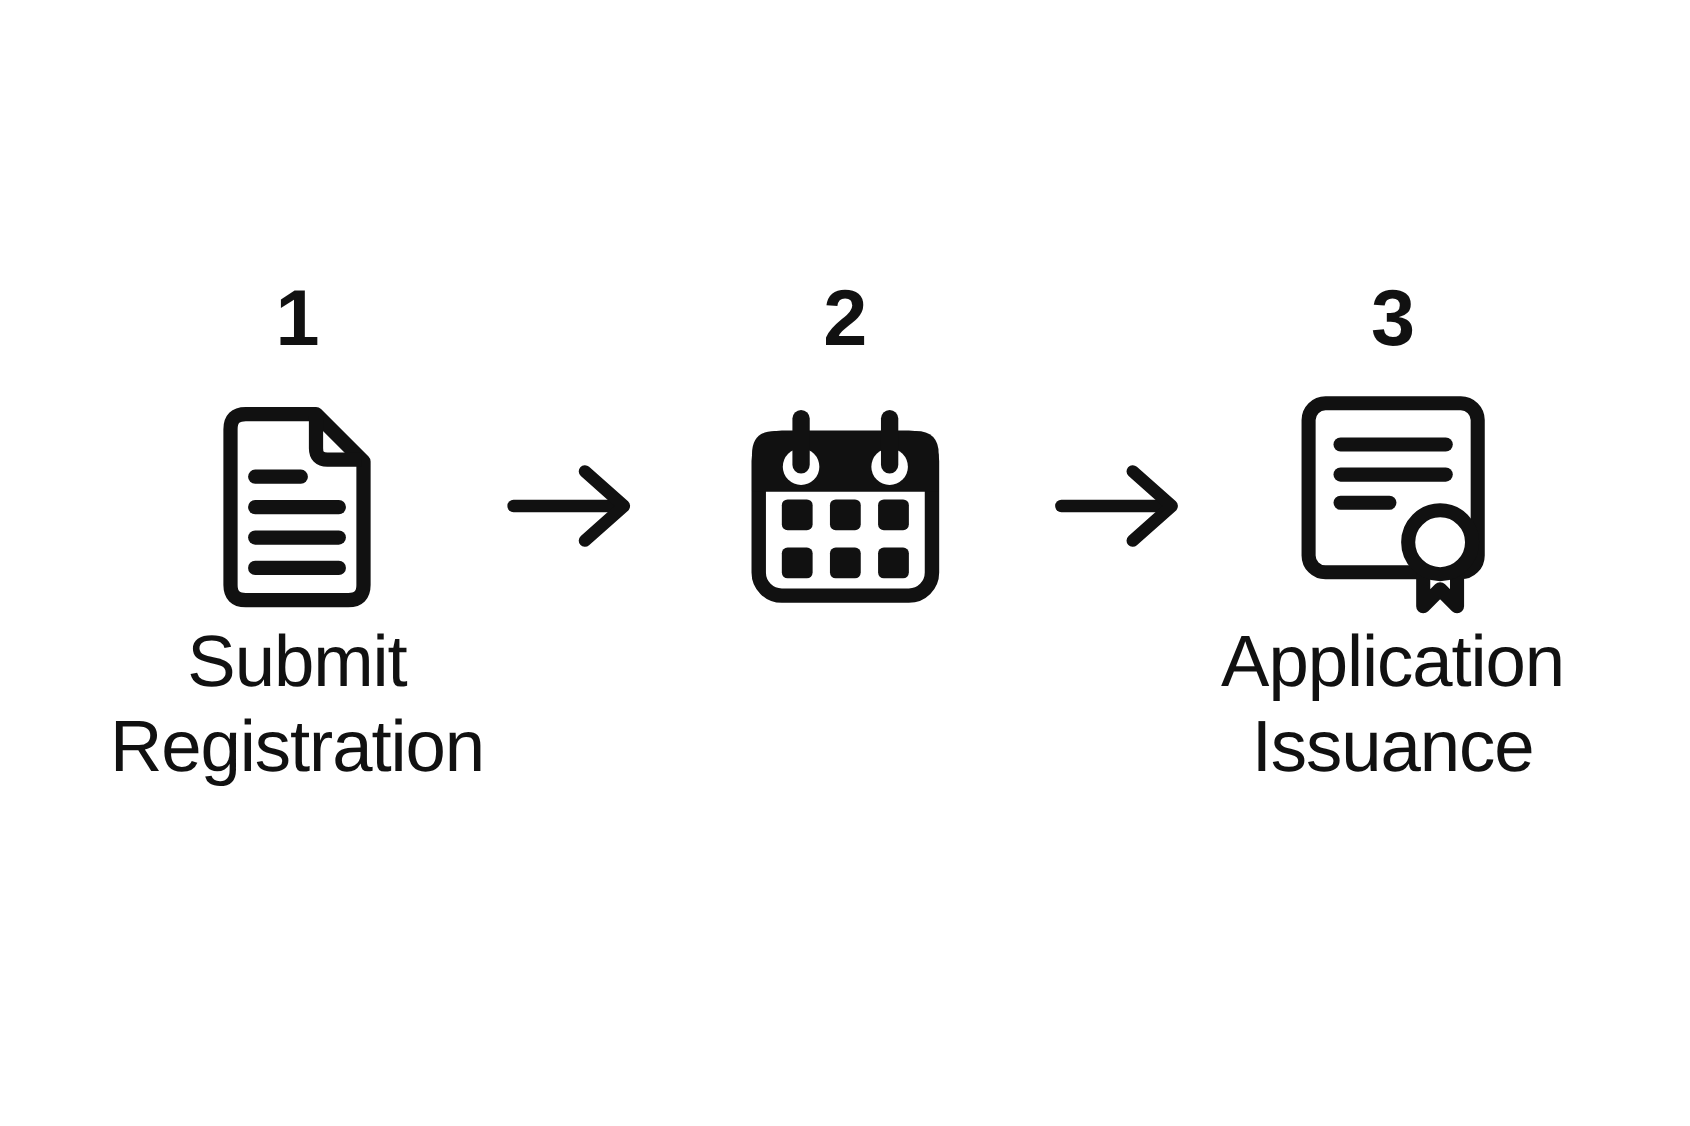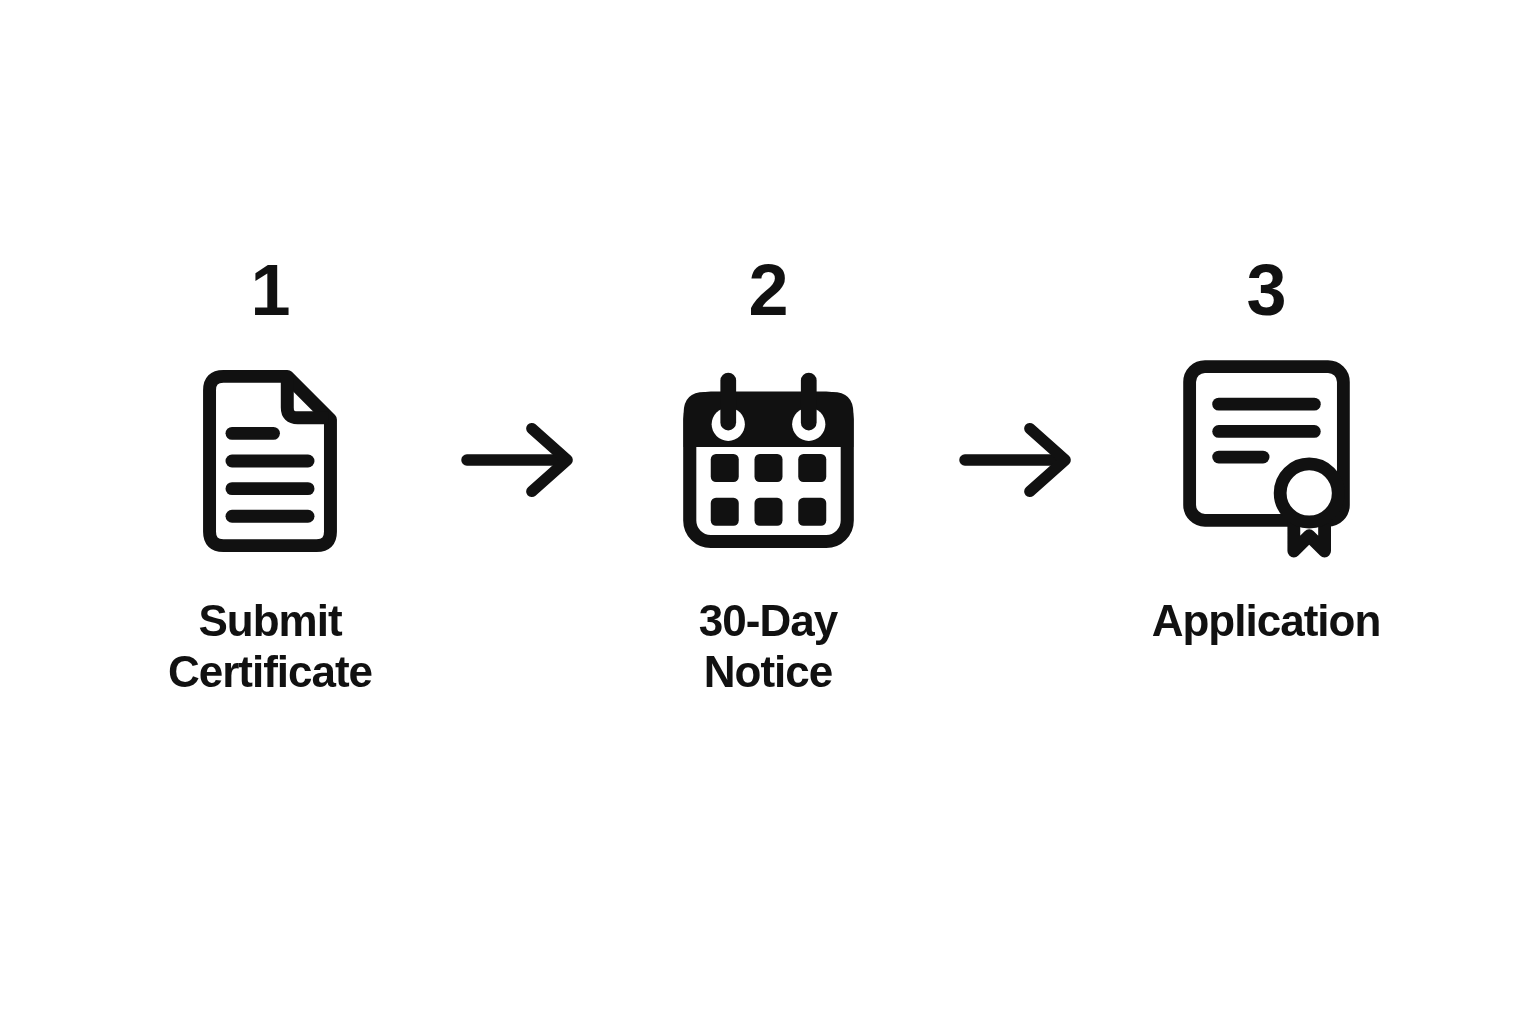--- a/index.html
+++ b/index.html
@@ -36,24 +36,23 @@
   }
   .icon-box {
     margin-top: 30px;
     height: 205px;
     display: flex;
     align-items: center;
     justify-content: center;
   }
   .icon-box svg { color: var(--ink); display: block; }
   .step-label {
-    margin-top: 32px;
-    font-size: 44px;
+    font-size: 66px;
     line-height: 1.17;
-    font-weight: 700;
+    font-weight: 400;
     letter-spacing: -1px;
     text-align: center;
   }
   .step-label span { display: block; white-space: nowrap; }
   .connector {
     width: 118px;
     margin-top: 168px;
     display: flex;
     justify-content: center;
   }
@@ -71,21 +70,21 @@
         <path d="M54 6 H17 Q9 6 9 14 V96 Q9 104 17 104 H71 Q79 104 79 96 V31 Z" fill="#ffffff" stroke="currentColor" stroke-width="7.5" stroke-linejoin="round"></path>
         <path d="M54 7 V24 Q54 30 60 30 H78" fill="none" stroke="currentColor" stroke-width="7.5" stroke-linejoin="round"></path>
         <line x1="22" y1="39" x2="46" y2="39" stroke="currentColor" stroke-width="7.5" stroke-linecap="round"></line>
         <line x1="22" y1="55" x2="66" y2="55" stroke="currentColor" stroke-width="7.5" stroke-linecap="round"></line>
         <line x1="22" y1="71" x2="66" y2="71" stroke="currentColor" stroke-width="7.5" stroke-linecap="round"></line>
         <line x1="22" y1="87" x2="66" y2="87" stroke="currentColor" stroke-width="7.5" stroke-linecap="round"></line>
       </svg>
     </div>
     <div class="step-label">
       <span>Submit</span>
-      <span>Certificate</span>
+      <span>Registration</span>
     </div>
   </div>
 
   <div class="connector">
     <svg width="118" height="80" viewBox="0 0 120 80" fill="none">
       <line x1="7" y1="40" x2="106" y2="40" stroke="currentColor" stroke-width="11.5" stroke-linecap="round"></line>
       <polyline points="73,8 109,40 73,72" fill="none" stroke="currentColor" stroke-width="11.5" stroke-linecap="round" stroke-linejoin="round"></polyline>
     </svg>
   </div>
 
@@ -100,24 +99,20 @@
         <line x1="27" y1="6" x2="27" y2="30" stroke="currentColor" stroke-width="9" stroke-linecap="round"></line>
         <line x1="73" y1="6" x2="73" y2="30" stroke="currentColor" stroke-width="9" stroke-linecap="round"></line>
         <rect x="17" y="48" width="16" height="16" rx="3" fill="currentColor"></rect>
         <rect x="42" y="48" width="16" height="16" rx="3" fill="currentColor"></rect>
         <rect x="67" y="48" width="16" height="16" rx="3" fill="currentColor"></rect>
         <rect x="17" y="73" width="16" height="16" rx="3" fill="currentColor"></rect>
         <rect x="42" y="73" width="16" height="16" rx="3" fill="currentColor"></rect>
         <rect x="67" y="73" width="16" height="16" rx="3" fill="currentColor"></rect>
       </svg>
     </div>
-    <div class="step-label">
-      <span>30-Day</span>
-      <span>Notice</span>
-    </div>
   </div>
 
   <div class="connector">
     <svg width="118" height="80" viewBox="0 0 120 80" fill="none">
       <line x1="7" y1="40" x2="106" y2="40" stroke="currentColor" stroke-width="11.5" stroke-linecap="round"></line>
       <polyline points="73,8 109,40 73,72" fill="none" stroke="currentColor" stroke-width="11.5" stroke-linecap="round" stroke-linejoin="round"></polyline>
     </svg>
   </div>
 
   <div class="step">
@@ -127,16 +122,17 @@
         <rect x="5" y="5" width="90" height="90" rx="9" fill="#ffffff" stroke="currentColor" stroke-width="7.5"></rect>
         <line x1="22" y1="27" x2="78" y2="27" stroke="currentColor" stroke-width="7.5" stroke-linecap="round"></line>
         <line x1="22" y1="43" x2="78" y2="43" stroke="currentColor" stroke-width="7.5" stroke-linecap="round"></line>
         <line x1="22" y1="58" x2="48" y2="58" stroke="currentColor" stroke-width="7.5" stroke-linecap="round"></line>
         <path d="M66 85 V113 L75 104 L84 113 V85 Z" fill="#ffffff" stroke="currentColor" stroke-width="7.5" stroke-linejoin="round"></path>
         <circle cx="75" cy="79" r="17" fill="#ffffff" stroke="currentColor" stroke-width="7.5"></circle>
       </svg>
     </div>
     <div class="step-label">
       <span>Application</span>
+      <span>Issuance</span>
     </div>
   </div>
 
 </div>
 
 </body></html>

